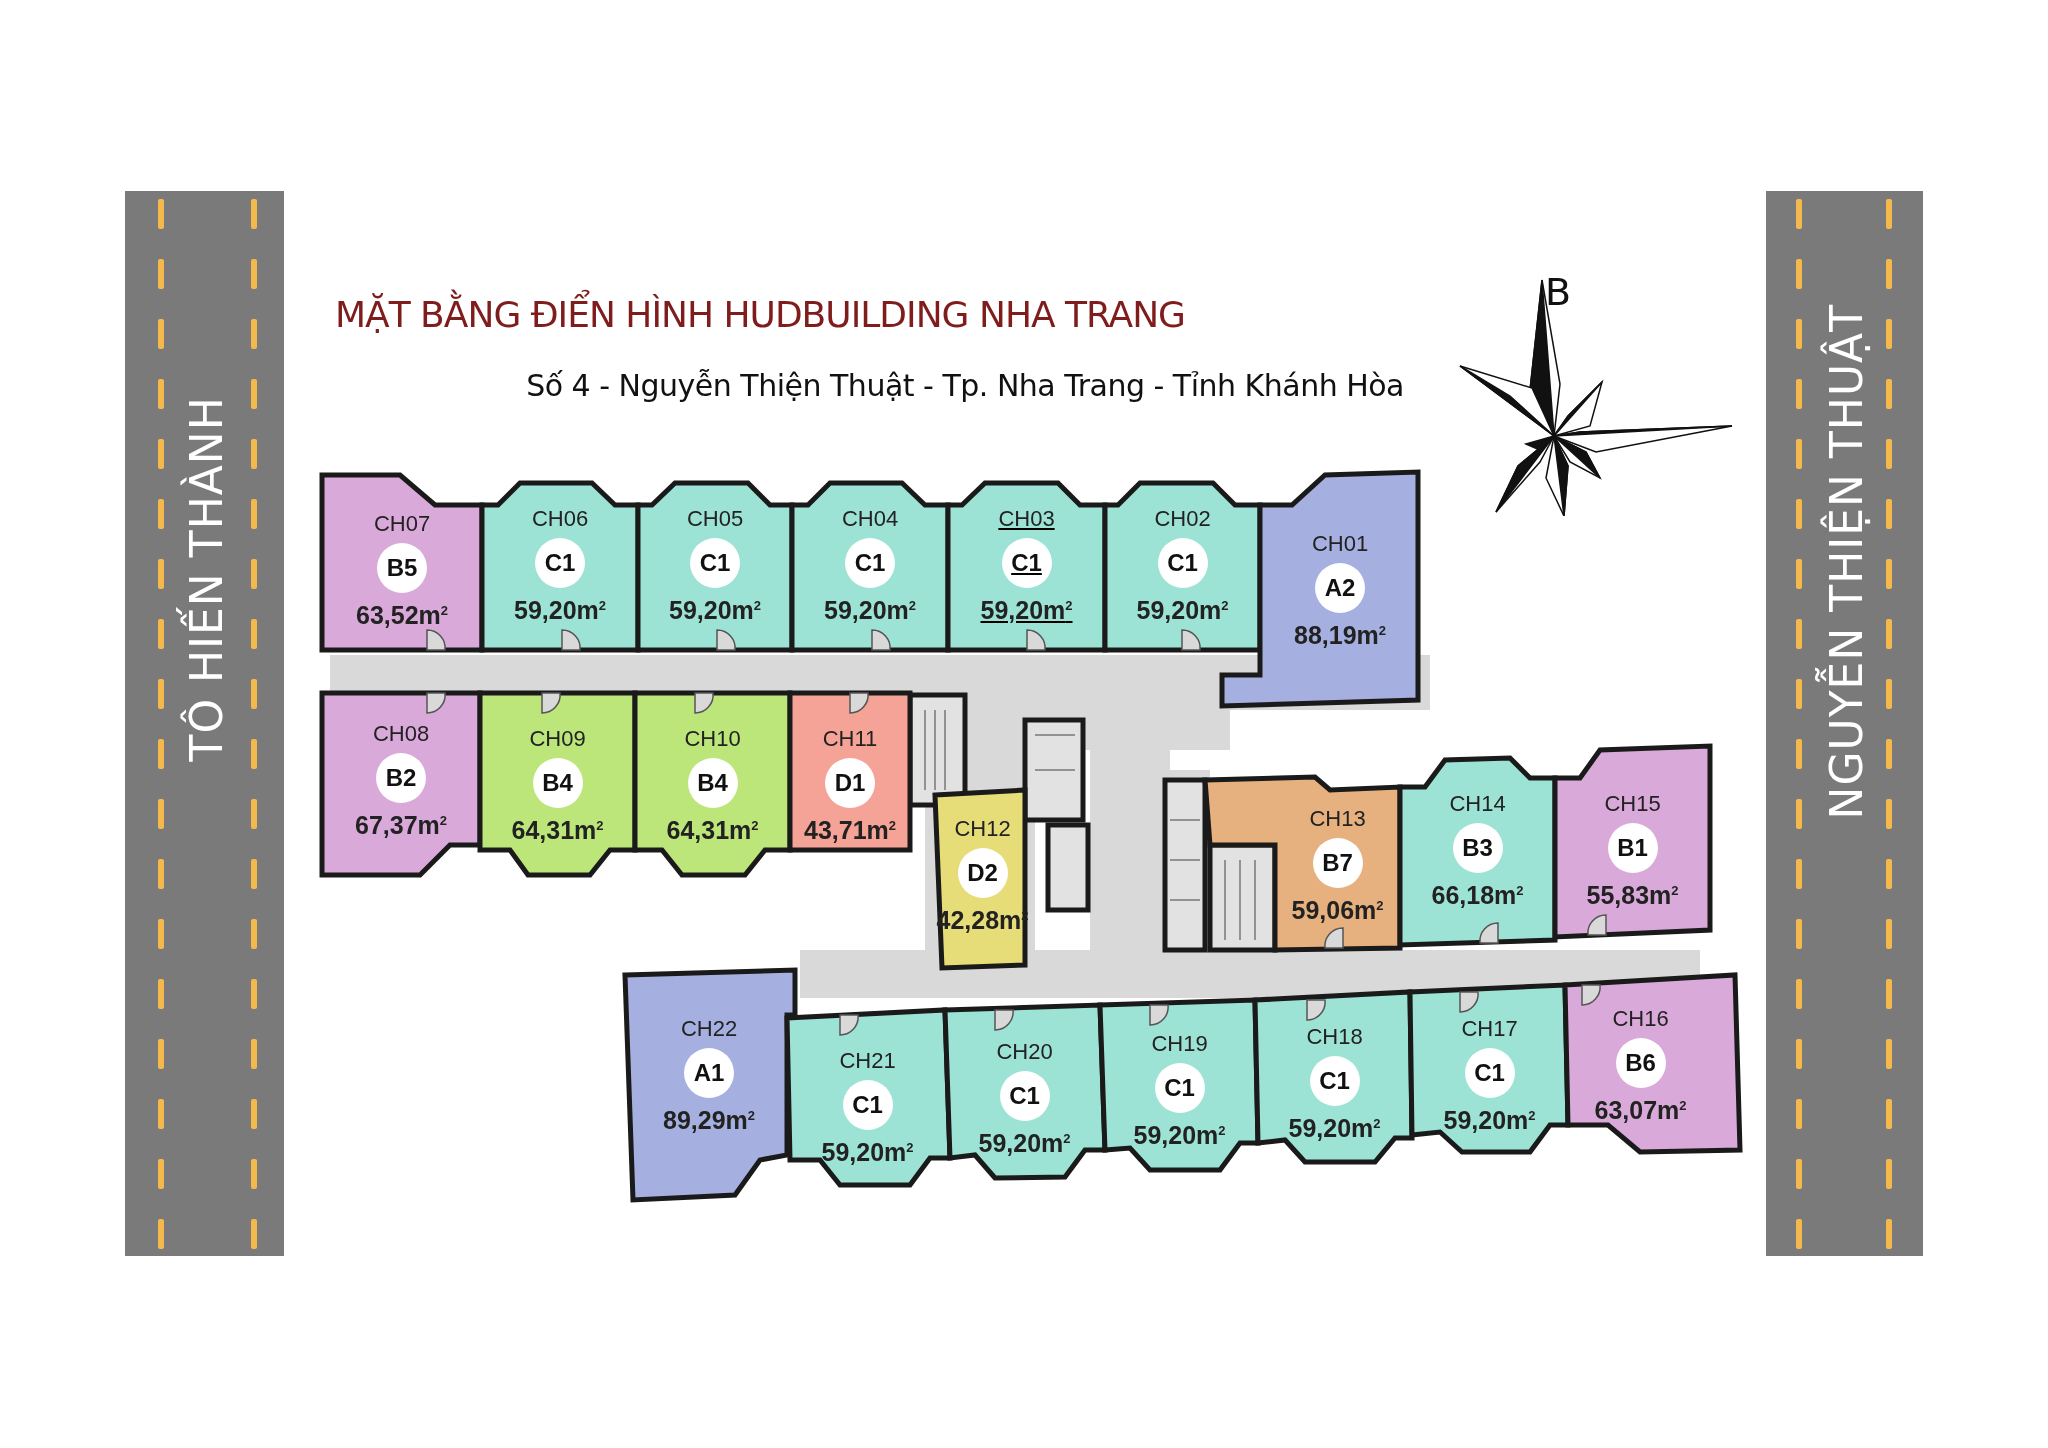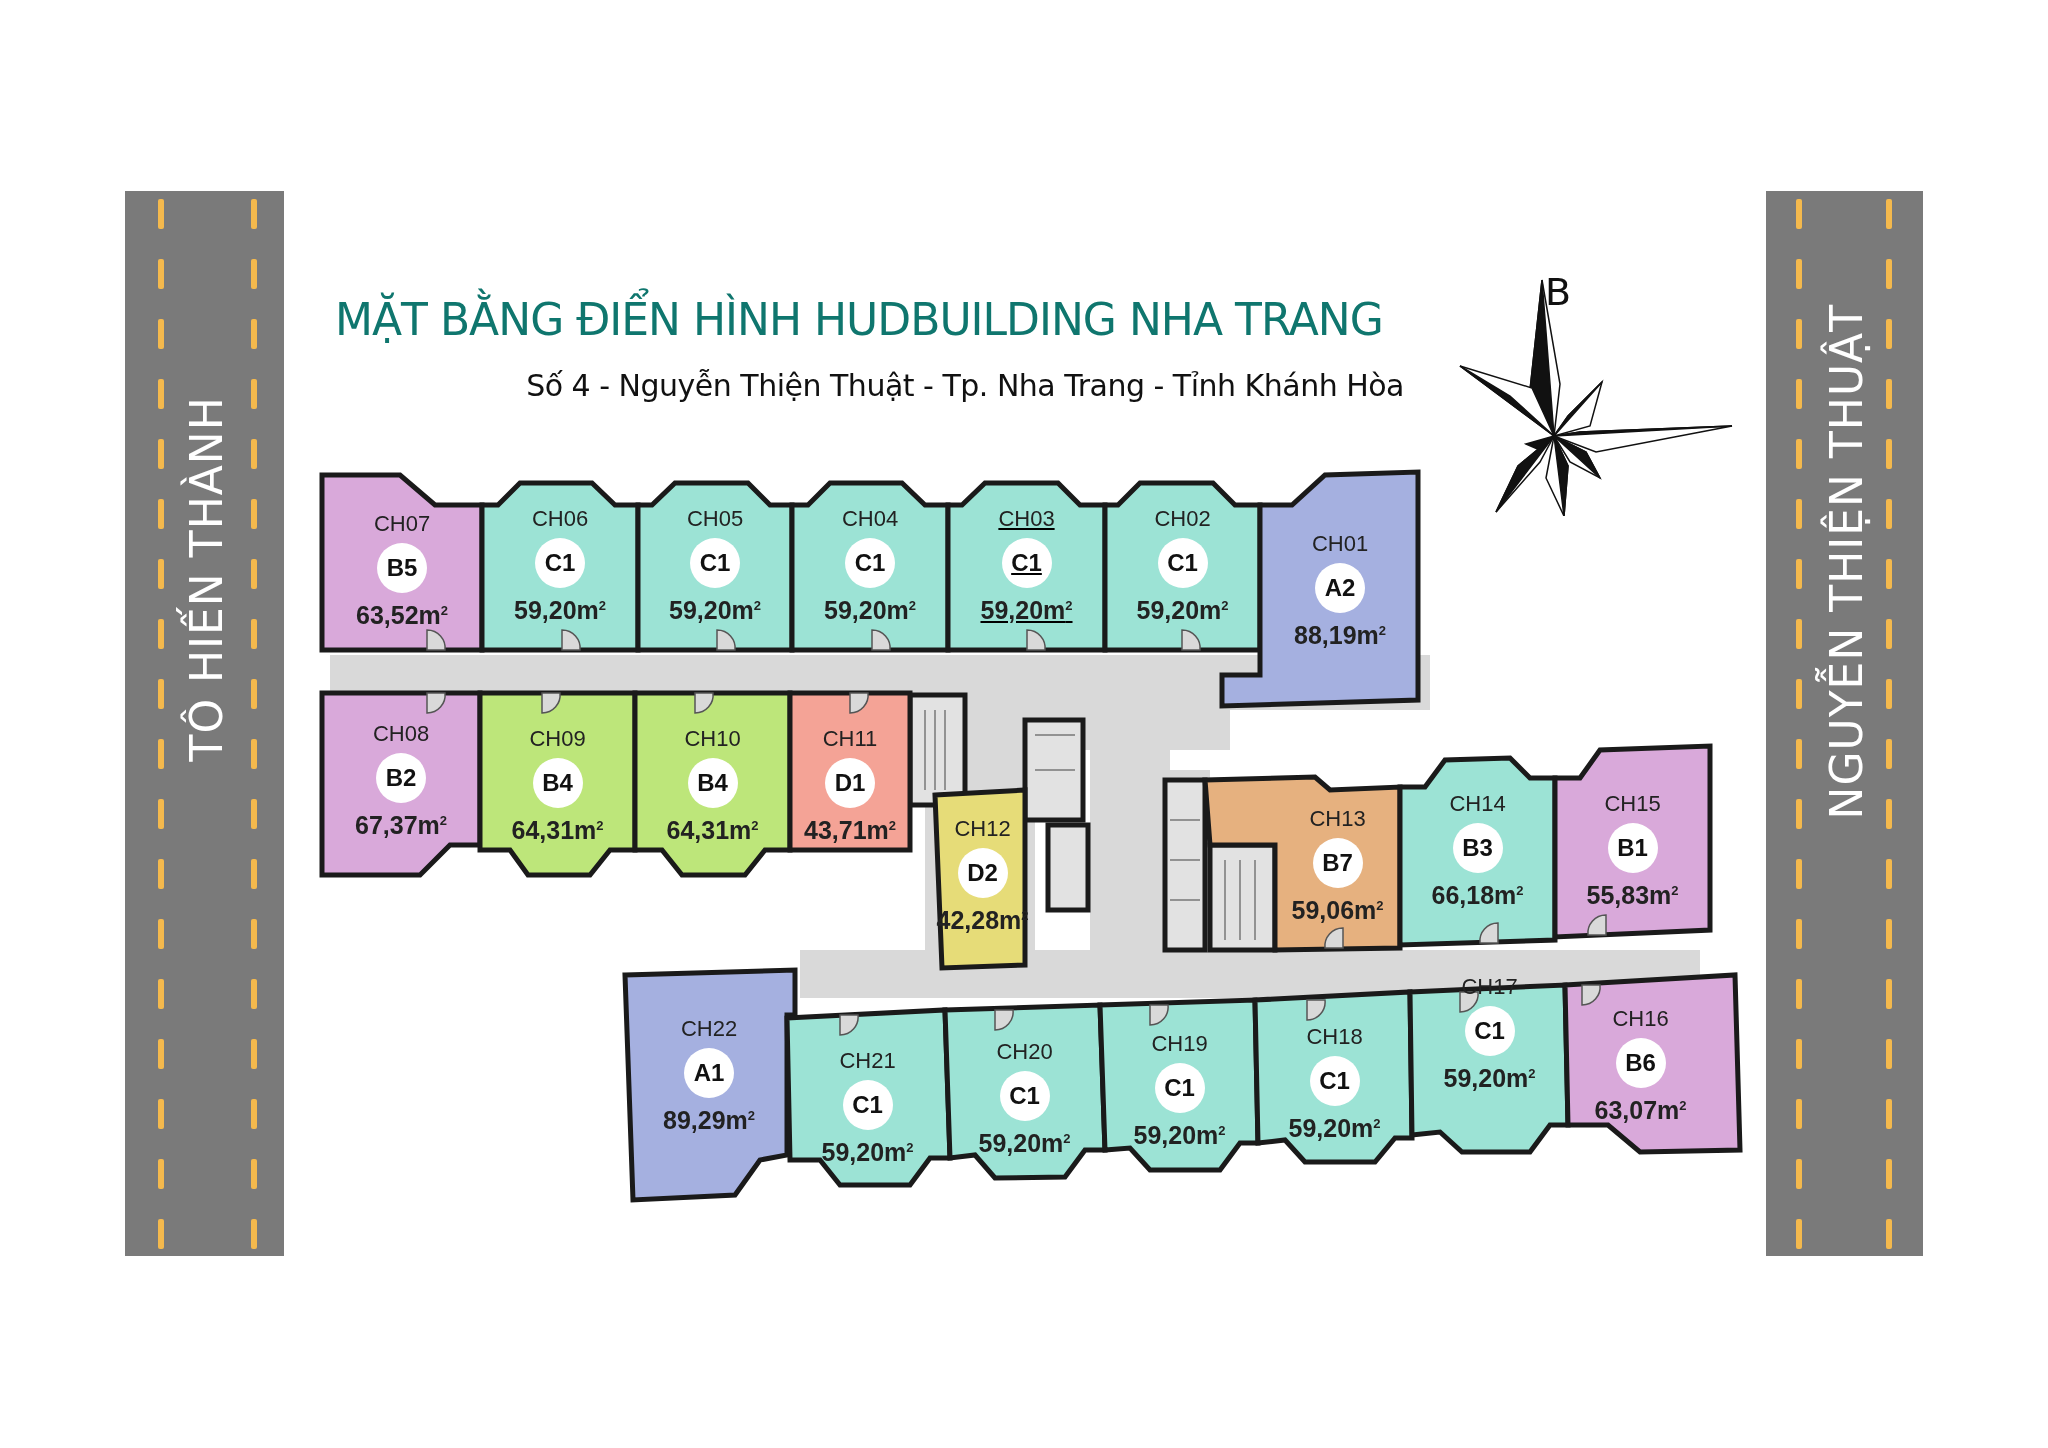--- a/index.html
+++ b/index.html
@@ -1,20 +1,20 @@
 <!DOCTYPE html>
 <html><head>
 <meta charset="utf-8">
 <style>
   html,body{margin:0;padding:0;background:#ffffff;}
   body{width:2048px;height:1448px;position:relative;overflow:hidden;font-family:"Liberation Sans",sans-serif;}
   .road{position:absolute;background:#7a7a7a;}
   .dash{position:absolute;width:6px;height:30px;background:#f4b94d;border-radius:2px;}
   .road-label{position:absolute;color:#ffffff;font-family:"DejaVu Sans",sans-serif;font-size:44px;white-space:nowrap;transform:rotate(-90deg);transform-origin:center center;letter-spacing:1px;}
-  .title{position:absolute;left:335px;top:294px;font-family:"DejaVu Sans",sans-serif;font-size:44px;color:#0f766e;letter-spacing:-1px;white-space:nowrap;}
+  .title{position:absolute;left:335px;top:294px;font-family:"DejaVu Sans",sans-serif;font-size:36px;color:#7f1d1d;letter-spacing:-1px;white-space:nowrap;}
   .subtitle{position:absolute;right:644px;top:368px;font-family:"DejaVu Sans",sans-serif;font-size:30px;color:#111;letter-spacing:-0.5px;white-space:nowrap;}
   .compass{position:absolute;left:1450px;top:266px;width:300px;height:250px;}
   .compass-letter{position:absolute;left:1545px;top:270px;font-family:"DejaVu Sans",sans-serif;font-size:38px;color:#111;}
   .plan{position:absolute;left:0;top:0;width:2048px;height:1448px;}
   .unit{position:absolute;display:flex;flex-direction:column;align-items:center;justify-content:center;cursor:pointer;}
   .unit .code{font-size:22px;color:#222;margin-bottom:6px;}
   .unit .badge{width:50px;height:50px;border-radius:50%;background:#fff;display:flex;align-items:center;justify-content:center;font-weight:bold;font-size:24px;color:#111;margin-bottom:8px;}
   .unit .area{font-weight:bold;font-size:25px;color:#222;white-space:nowrap;}
   .unit .area sup{font-size:13px;vertical-align:super;}
 </style>
@@ -288,21 +288,21 @@
       <span class="code">CH15</span>
       <span class="badge">B1</span>
       <span class="area"><span>55,83m</span><sup>2</sup></span>
     </div>
 
   <div class="unit" style="left:1570px;top:1000px;width:141px;height:130px;">
       <span class="code">CH16</span>
       <span class="badge">B6</span>
       <span class="area"><span>63,07m</span><sup>2</sup></span>
     </div>
-  <div class="unit" style="left:1412px;top:968px;width:155px;height:130px;">
+  <div class="unit" style="left:1412px;top:1010px;width:155px;height:130px;">
       <span class="code">CH17</span>
       <span class="badge">C1</span>
       <span class="area"><span>59,20m</span><sup>2</sup></span>
     </div>
   <div class="unit" style="left:1257px;top:1018px;width:155px;height:130px;">
       <span class="code">CH18</span>
       <span class="badge">C1</span>
       <span class="area"><span>59,20m</span><sup>2</sup></span>
     </div>
   <div class="unit" style="left:1102px;top:1025px;width:155px;height:130px;">

